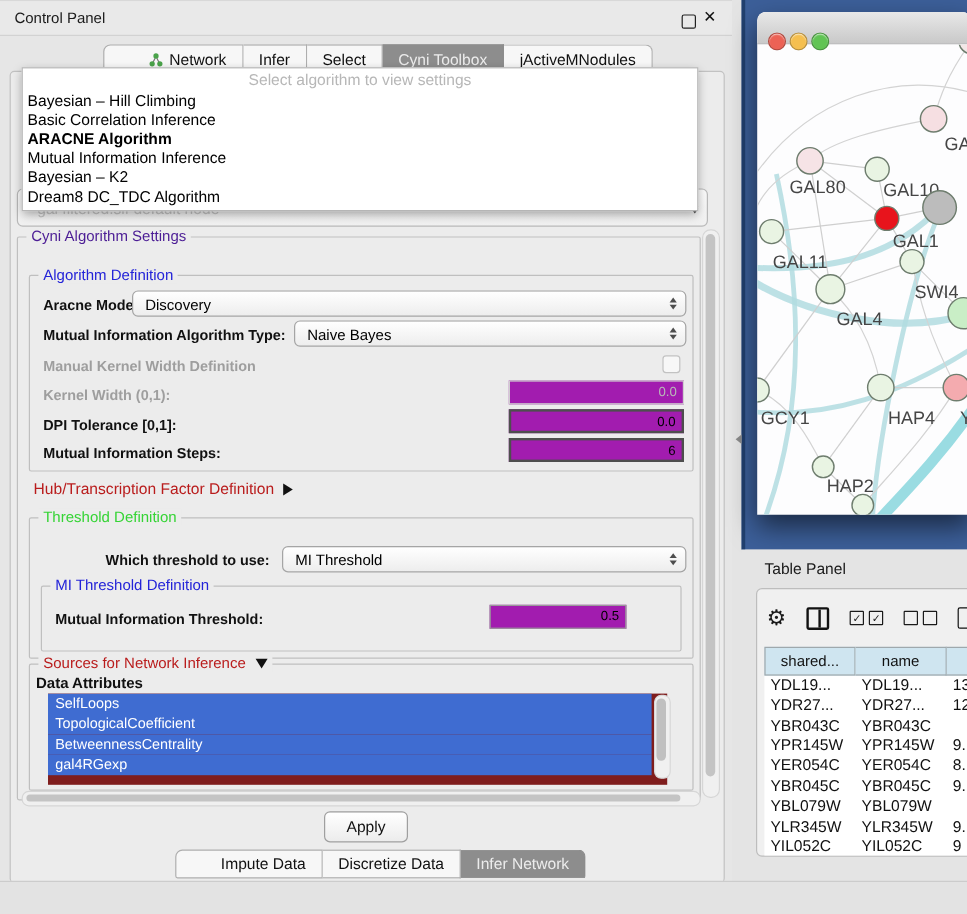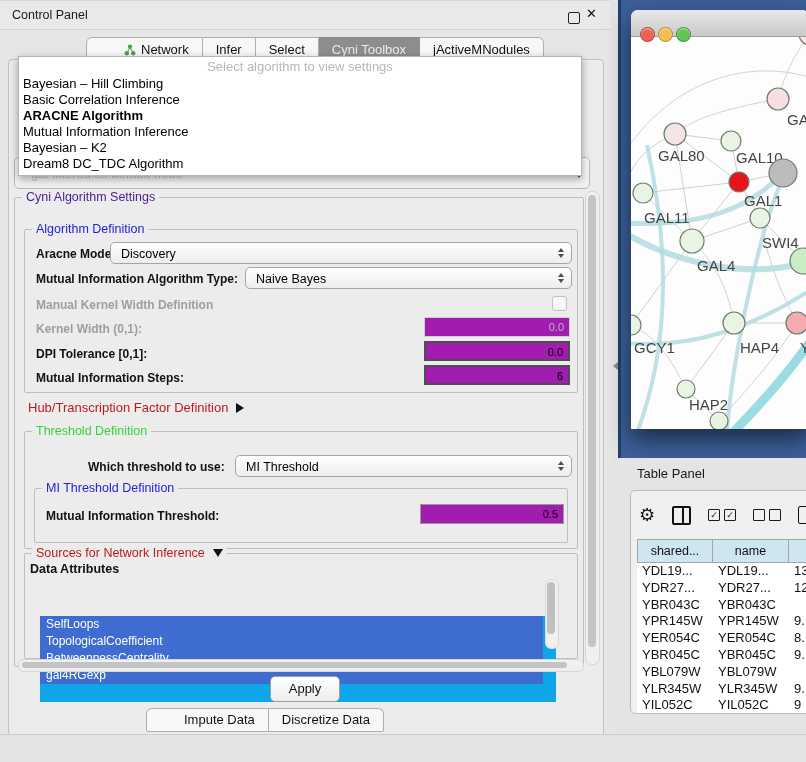--- a/index.html
+++ b/index.html
@@ -59,21 +59,21 @@
   .field{background:#a21caf;border:1px solid #bcbcbc;font-size:11px;color:#000;text-align:right;
          padding-right:5px;box-sizing:border-box;height:20px;line-height:18px;}
   .field.strong{border:2px solid #4e4e4e;}
   .field.dis{color:#b8b8b8;border-color:#cfcfcf;}
   .checkbox{width:13px;height:13px;border:1px solid #c2c2c2;border-radius:3px;background:#f7f7f7;}
 
   .expander{font-size:13px;color:#b91c1c;display:flex;align-items:center;gap:8px;}
   .tri-right{width:0;height:0;border-left:8px solid #111;border-top:5px solid transparent;border-bottom:5px solid transparent;}
   .tri-down{width:0;height:0;border-top:8px solid #111;border-left:5px solid transparent;border-right:5px solid transparent;}
 
-  #attr-list{left:40px;top:577px;width:516px;height:86px;background:#0ea5e9;overflow:hidden;margin-top:38px;}
+  #attr-list{left:40px;top:577px;width:516px;height:76px;background:#7f1d1d;overflow:hidden;}
   .attr-item{height:17px;line-height:17px;padding-left:6px;font-size:12px;color:#fff;background:#3f6cd1;
              width:503px;box-sizing:border-box;white-space:nowrap;}
   #attr-vsb{left:545px;top:578px;width:12px;height:68px;background:#f0f0f0;border:1px solid #d8d8d8;border-radius:6px;}
   #attr-vsb .thumb{position:absolute;left:1px;top:2px;width:8px;height:52px;background:#c0c0c0;border-radius:5px;}
 
   .vsb{background:#f0f0f0;border:1px solid #d6d6d6;border-radius:7px;}
   #set-vsb{left:585px;top:190px;width:13px;height:472px;}
   #set-vsb .thumb{position:absolute;left:1.5px;top:3px;width:8px;height:452px;background:#c4c4c4;border-radius:5px;}
   .hsb{background:#f0f0f0;border:1px solid #d6d6d6;border-radius:6px;}
   #set-hsb{left:18px;top:658px;width:564px;height:11px;}
@@ -230,21 +230,21 @@
       <span class="step">
           <i class="up"></i>
           <i class="dn"></i>
         </span>
     </div>
 
     <div id="fs-mit" class="abs fsd"></div>
     <span class="abs legend blue" style="left:42px;top:480px;">MI Threshold Definition</span>
 
     <span class="abs lbl" style="left:46px;top:508px;">Mutual Information Threshold:</span>
-    <div class="abs field" style="left:408px;top:503px;width:144px;border-color:#9a9a9a;margin-left:12px;">0.5</div>
+    <div class="abs field" style="left:408px;top:503px;width:114px;border-color:#9a9a9a;">0.5</div>
 
     <div id="fs-src" class="abs fsd"></div>
     <div class="abs expander" style="left:32px;top:545px;background:#ececec;padding:0 4px;font-size:12.5px;">
       <span>Sources for Network Inference</span>
       <span class="tri-down"></span>
     </div>
     <span class="abs lbl" style="left:30px;top:561px;font-size:12.5px;">Data Attributes</span>
     <div id="attr-list" class="abs">
         <div class="attr-item">SelfLoops</div>
         <div class="attr-item">TopologicalCoefficient</div>
@@ -263,20 +263,23 @@
       </div>
 
     <div id="apply-btn" class="abs">Apply</div>
 
     <div id="bottom-tabs" class="abs tabbar">
         <div class="tab">
           <span>Impute Data</span>
         </div>
         <div class="tab">
           <span>Discretize Data</span>
+        </div>
+        <div class="tab sel">
+          <span>Infer Network</span>
         </div>
       </div>
   </div>
 
   <div id="desktop" class="abs"></div>
   <span id="divider-handle" class="abs"></span>
 
   <div id="netwin" class="abs">
     <div id="netwin-titlebar" class="abs">
       <span class="tl" style="left: 9px; background: rgb(236, 98, 85);"></span>

